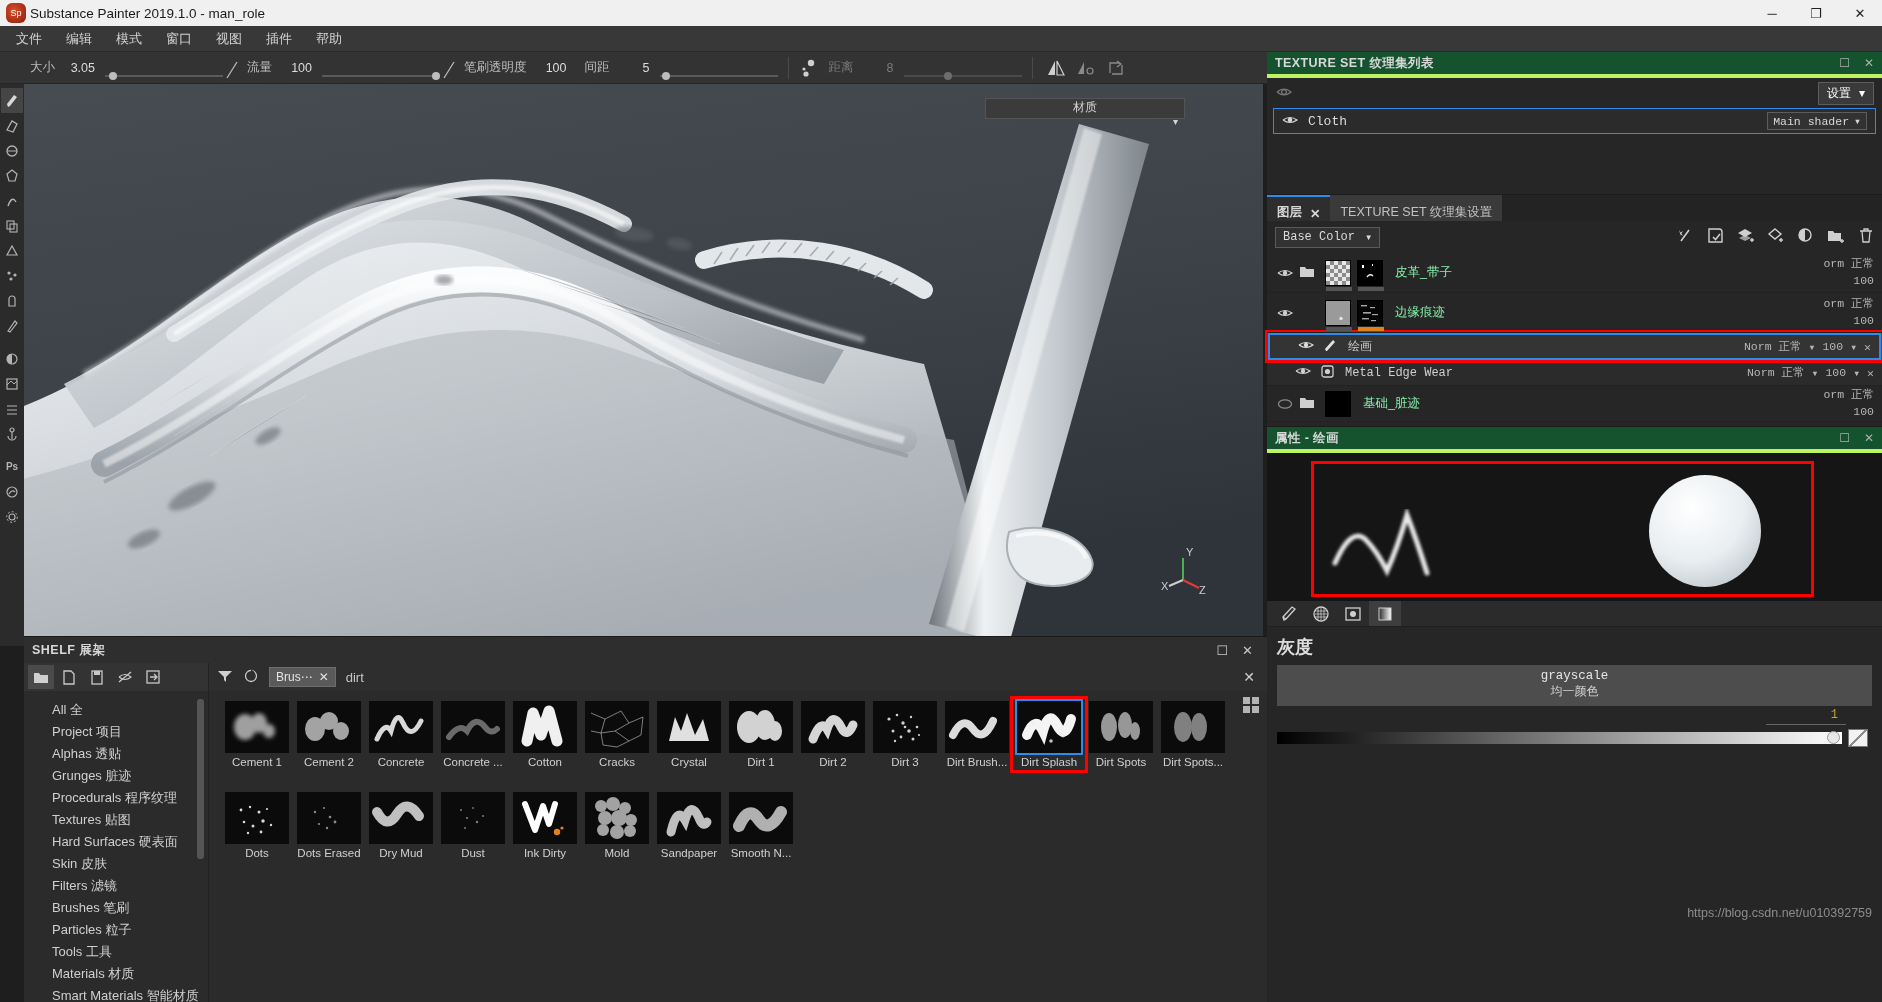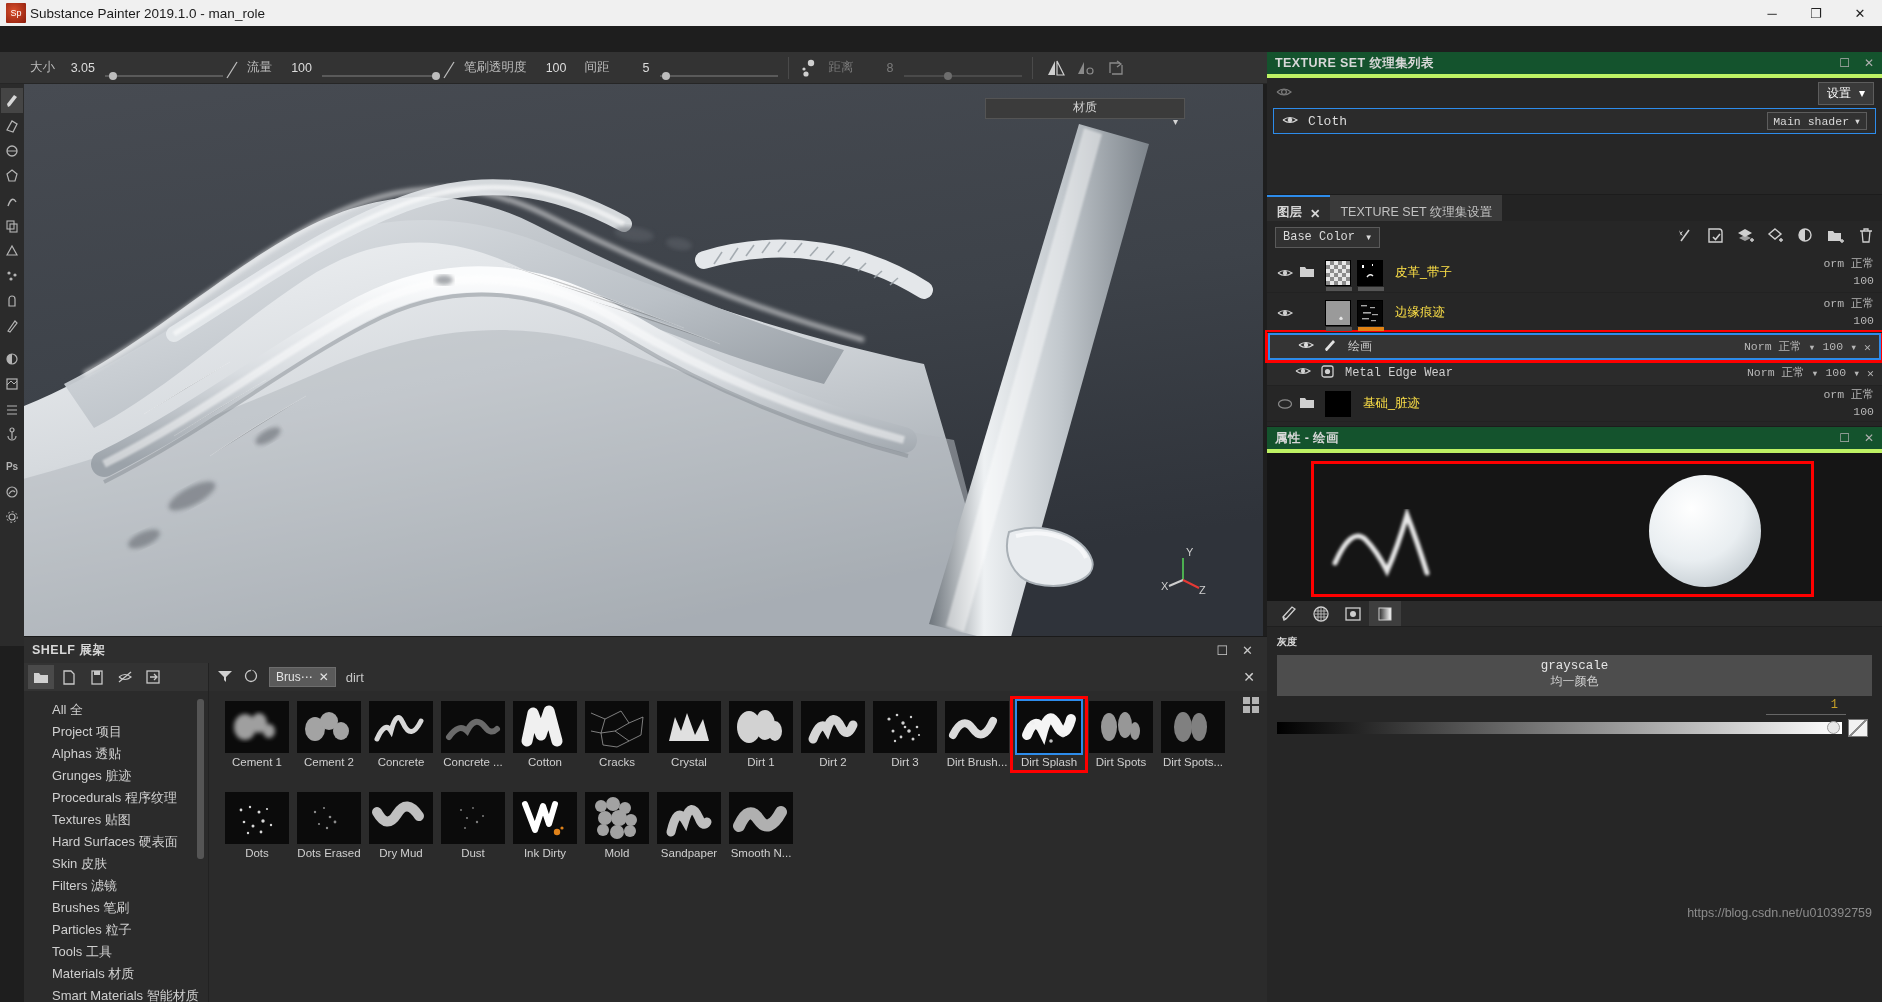--- a/index.html
+++ b/index.html
@@ -14,21 +14,21 @@
   .app { position: relative; width: 1882px; height: 1002px; }
 
   
   .titlebar {
     position: absolute; left:0; top:0; width: 1882px; height: 26px;
     background: #f0f0f0; color: #111; display: flex; align-items: center;
     font-size: 13px;
   }
   .titlebar .logo { width: 20px; height: 20px; margin: 0 4px 0 6px;
      background: radial-gradient(circle at 40% 40%, #d94f2b, #8b1c0c);
-     border-radius: 1px; font-size: 9px; color: #fff; line-height: 20px; text-align: center;}
+     border-radius: 6px; font-size: 9px; color: #fff; line-height: 20px; text-align: center;}
   .titlebar .ttl { font-size: 13.5px; color: #1a1a1a; }
   .winbtns { margin-left: auto; display: flex; height: 26px; }
   .winbtn { width: 44px; height: 26px; display: flex; align-items: center; justify-content: center;
      font-size: 13px; color: #222; }
 
   
   .menubar {
     position: absolute; left:0; top:26px; width: 1882px; height: 26px;
     background: #383838; display: flex; align-items: center; padding-left: 4px;
     border-bottom: 1px solid #2a2a2a;
@@ -139,40 +139,40 @@
      padding: 2px 7px; display:flex; gap: 10px; align-items:center; font-family:"Liberation Mono", monospace;}
   .layers-toolbar .icons { margin-left: auto; display: flex; gap: 13px; align-items:center; color:#cfcfcf;}
 
   .layer { position: relative; height: 40px; display:flex; align-items:center; padding: 0 8px;
      border-bottom: 1px solid #222; }
   .layer .eye { width: 20px; display:flex; justify-content:center; color:#cfcfcf; }
   .layer .folder { width: 20px; margin-left: 4px; color:#cfcfcf; }
   .layer .thumbs { display:flex; gap: 6px; margin-left: 6px; }
   .lthumb { width: 26px; height: 26px; border: 1px solid #000; position: relative;}
   .lbar { position:absolute; left:0; bottom:-6px; width: 26px; height: 4px; }
-  .layer .nm { font-size: 12.5px; color: #fde047; margin-left: 12px; }
+  .layer .nm { font-size: 12.5px; color: #86efac; margin-left: 12px; }
   .layer .right { margin-left: auto; text-align: right; font-size: 11.5px; color:#b6b6b6;
      font-family:"Liberation Mono", monospace; line-height: 1.45;}
   .sublayer { height: 24px; display:flex; align-items:center; padding: 0 8px 0 28px; background:#2b2b2b;
      border-bottom: 1px solid #222;}
   .sublayer .nm { font-size: 12px; color:#cfcfcf; margin-left: 10px; font-family:"Liberation Mono", monospace;}
   .sublayer .right { margin-left:auto; font-size: 11.5px; color:#b6b6b6; display:flex; gap:7px; align-items:center;
      font-family:"Liberation Mono", monospace;}
   .redbox { outline: 2px solid #ff0000; }
 
   
   .props-panel { background: #262626; border-top: 1px solid #1c1c1c; height: 500px; position: relative;}
   .preview-wrap { height: 148px; background: #151515; position: relative; margin: 0; }
   .preview-red { position: absolute; left: 44px; top: 8px; right: 68px; bottom: 4px; border: 3px solid #ff0000;}
   .modebar { height: 26px; display: flex; align-items: stretch; background: #2b2b2b;
      border-bottom: 1px solid #1f1f1f; padding-left: 6px;}
   .modebtn { width: 32px; display:flex; align-items:center; justify-content:center; color:#cfcfcf;}
   .modebtn.act { background: #3e3e3e; }
   .grayscale-sec { padding: 8px 10px 0 10px; }
-  .grayscale-sec .hdr { font-size: 10px; color:#dcdcdc; font-weight: bold; margin-bottom: 6px;}
+  .grayscale-sec .hdr { font-size: 18px; color:#dcdcdc; font-weight: bold; margin-bottom: 6px;}
   .gsbtn { background: #4d4d4d; text-align:center; padding: 4px 0 6px 0; }
   .gsbtn .a { font-size: 12.5px; color:#e6e6e6; font-family:"Liberation Mono", monospace;}
   .gsbtn .b { font-size: 12px; color:#d4d4d4; }
   .slider-row { margin-top: 16px; position: relative; height: 34px; }
   .slider-val { position: absolute; right: 34px; top: -14px; font-size: 12px; color:#c9a227;
      font-family:"Liberation Mono", monospace;}
   .slider-tick { position: absolute; right: 26px; top: 2px; width: 80px; height:1px; background:#666;}
   .gradbar { position: absolute; left: 0; right: 30px; top: 10px; height: 12px;
      background: linear-gradient(to right, #000, #ffffff); }
   .gradknob { position: absolute; right: 32px; top: 9px; width: 13px; height: 13px; border-radius:50%;
@@ -191,20 +191,29 @@
   <div class="titlebar">
     <div class="logo">Sp</div>
     <div class="ttl">Substance Painter 2019.1.0 - man_role</div>
     <div class="winbtns">
       <div class="winbtn">─</div>
       <div class="winbtn">❐</div>
       <div class="winbtn close">✕</div>
     </div>
   </div>
 
+  <div class="menubar">
+    <div class="mi">文件</div>
+    <div class="mi">编辑</div>
+    <div class="mi">模式</div>
+    <div class="mi">窗口</div>
+    <div class="mi">视图</div>
+    <div class="mi">插件</div>
+    <div class="mi">帮助</div>
+  </div>
 
   <div class="toolbar">
     <div style="width:30px"></div>
 
     <div class="tparam">
       <span class="lbl">大小</span>
       <span class="val">3.05</span>
       <span class="slidewrap">
         <span class="track"></span>
           <span class="knob" style="left:4px"></span>

